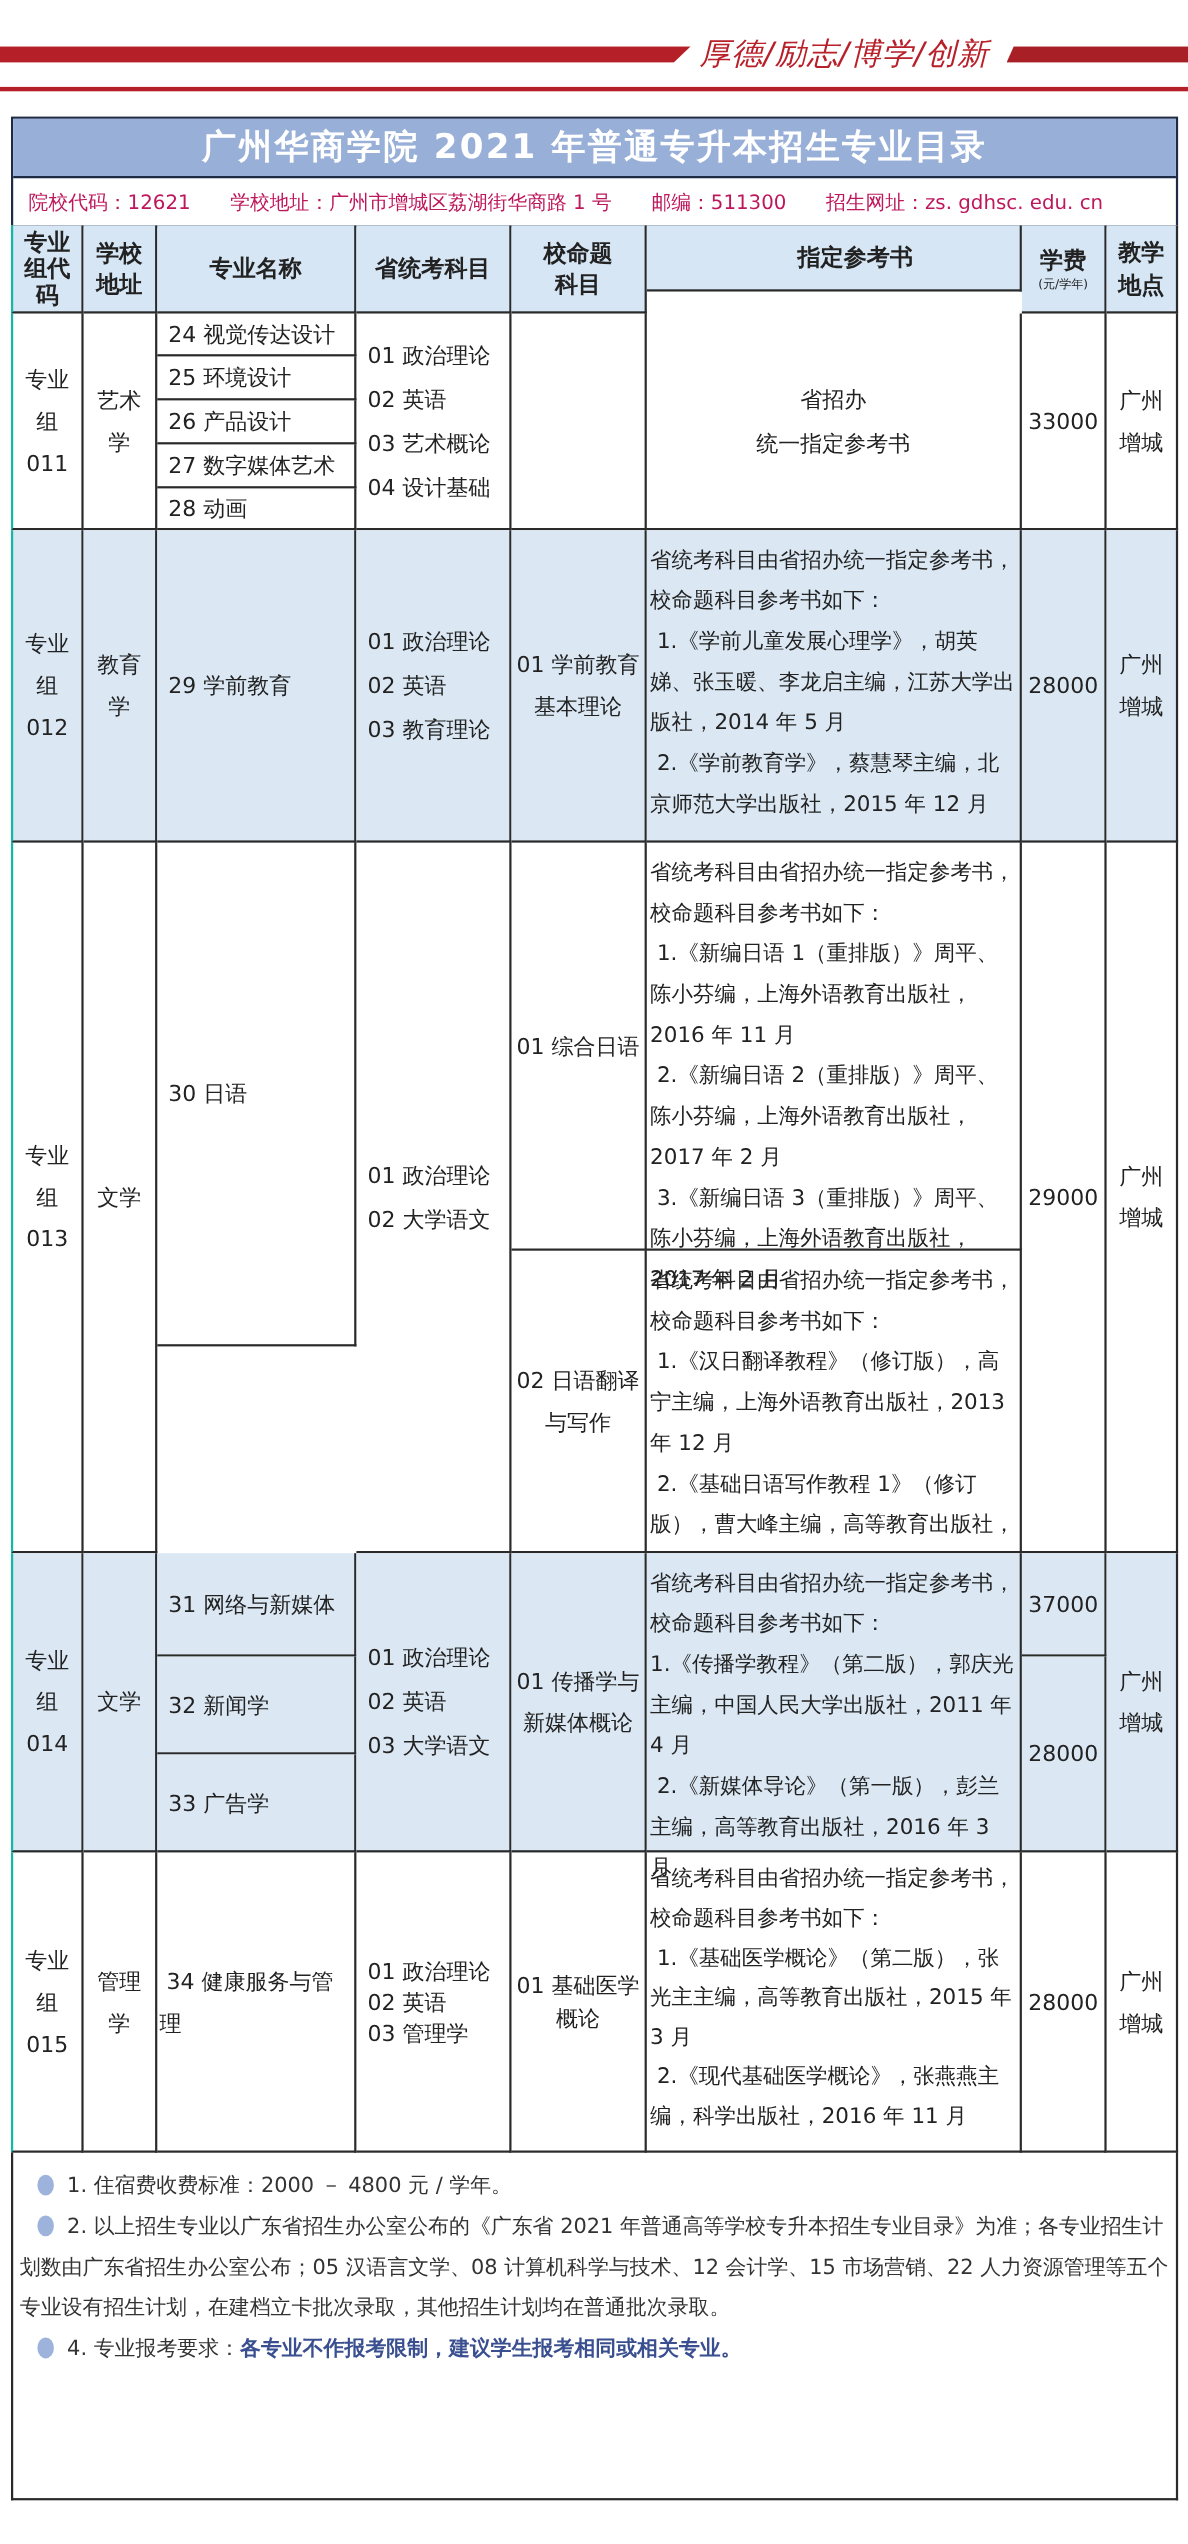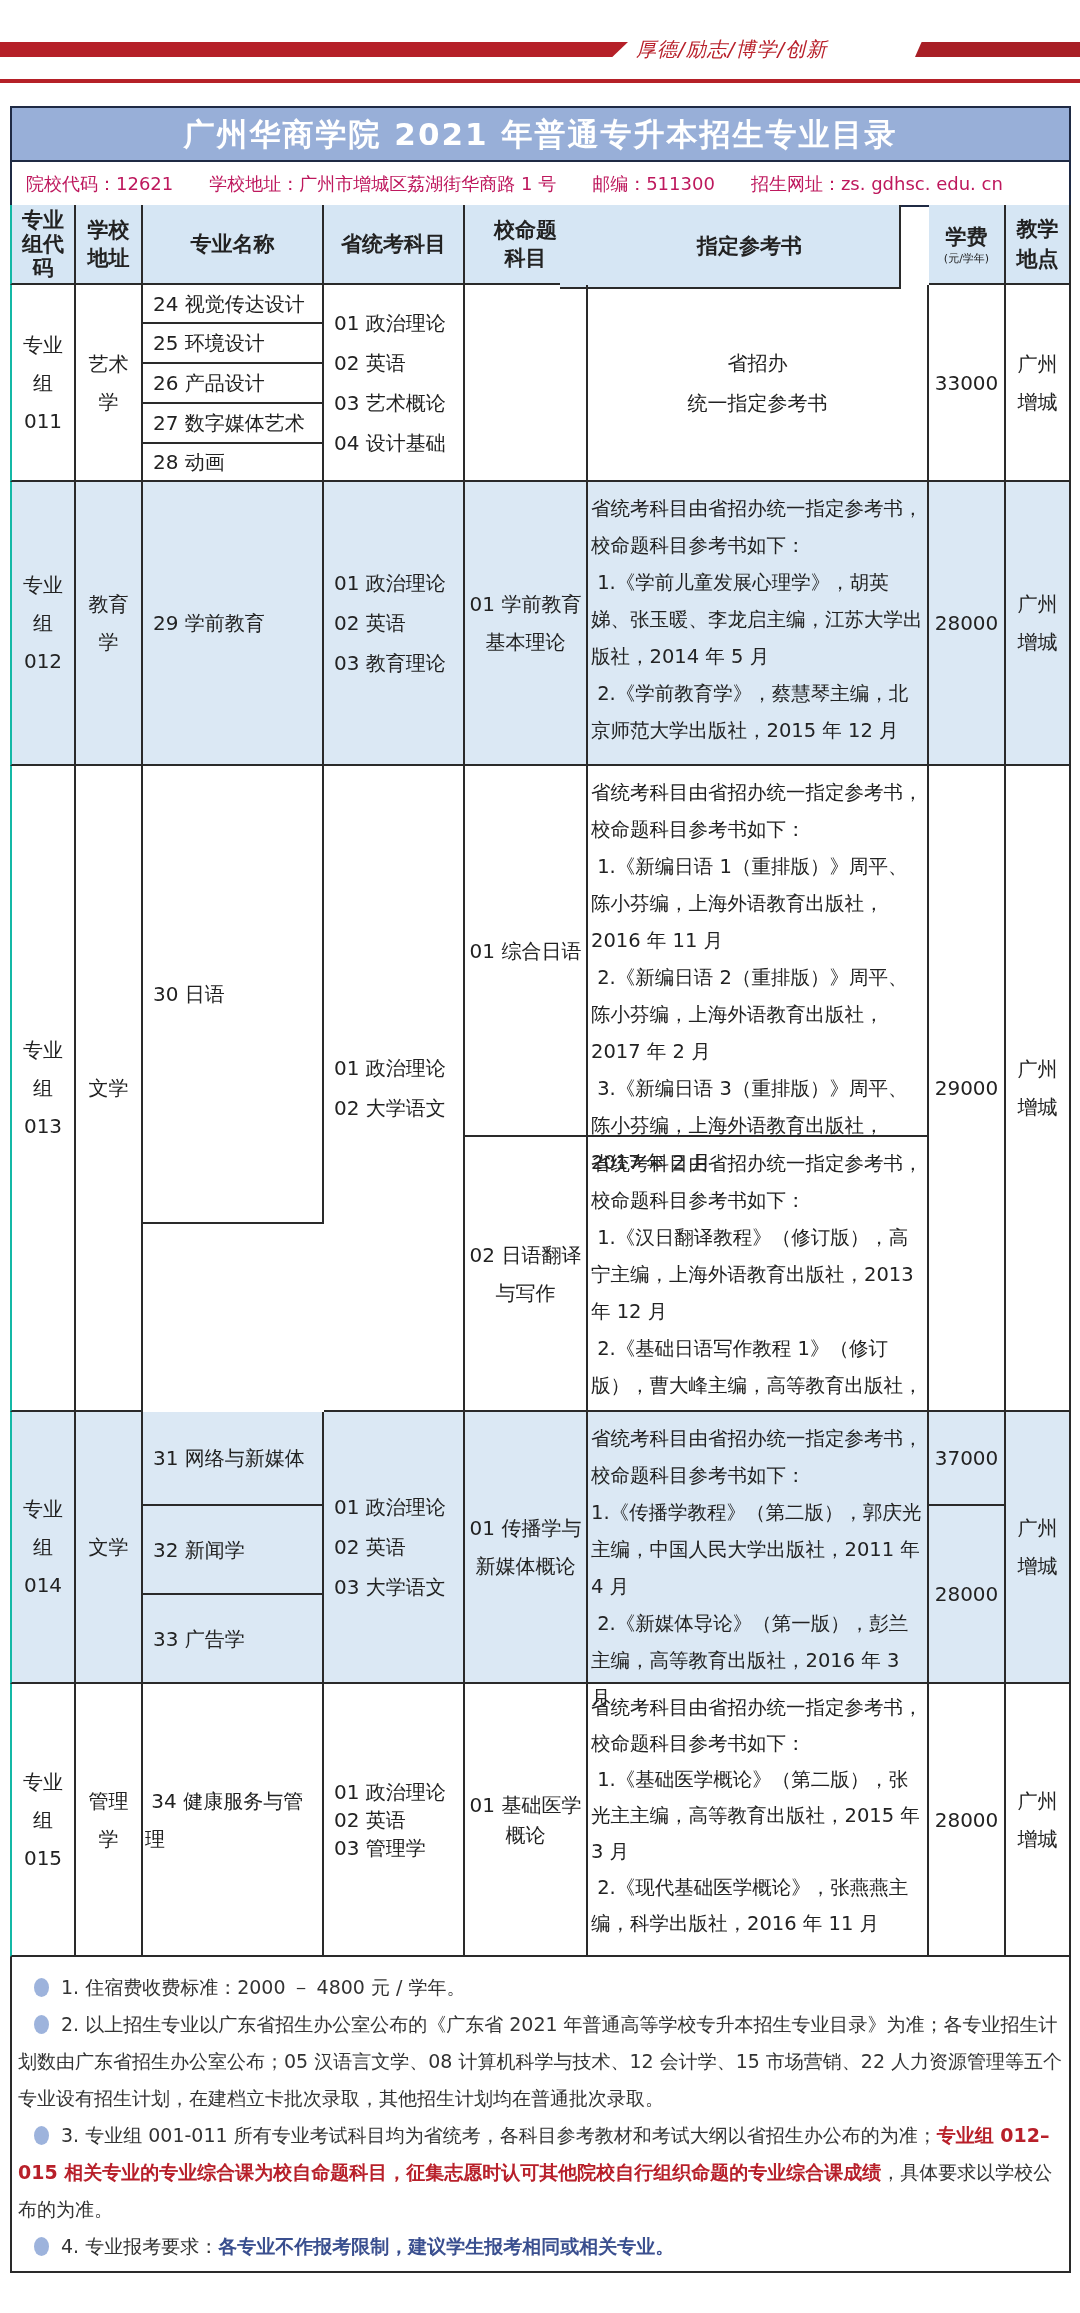--- a/index.html
+++ b/index.html
@@ -4,21 +4,21 @@
 <style>
   * { box-sizing: border-box; margin: 0; padding: 0; }
   html, body { width: 1080px; height: 2313px; background: #ffffff; overflow: hidden; }
   body { position: relative; font-family: "DejaVu Sans", "Liberation Sans", sans-serif; color: #222; }
 
   
   .bar-left { position: absolute; left: 0; top: 42px; width: 628px; height: 15px; background: #b52028;
     clip-path: polygon(0 0, 100% 0, 97.5% 100%, 0 100%); }
   .bar-right { position: absolute; left: 915px; top: 42px; width: 165px; height: 15px; background: #a81f26;
     clip-path: polygon(4% 0, 100% 0, 100% 100%, 0 100%); }
-  .motto { position: absolute; left: 636px; top: 32px; width: 275px; height: 34px; font-size: 20px;
+  .motto { position: absolute; left: 636px; top: 32px; width: 275px; height: 34px; font-size: 28px;
     color: #b8202a; font-style: italic; letter-spacing: 1px; line-height: 34px; white-space: nowrap; }
   .thin-line { position: absolute; left: 0; top: 79px; width: 1080px; height: 4px; background: #b52028; }
 
   
   .frame { position: absolute; left: 10px; top: 106px; width: 1061px; border: 2px solid #1f2a44; }
   .title-band { height: 54px; background: #98afd8; border-bottom: 2px solid #1f2a44; color: #fff;
     font-size: 31px; text-align: center; line-height: 52px; letter-spacing: 2px; font-weight: bold; }
   .info-row { height: 43px; display: flex; align-items: center; font-size: 18px; color: #be185d; padding-left: 14px; }
   .info-item { margin-right: 36px; white-space: nowrap; }
 
@@ -66,21 +66,21 @@
       <span class="vert" style="width:2.1em;line-height:24px">专业组代码</span>
     </div>
   <div class="cell hdr" style="left:66px;top:0;width:67px;height:80px;">
       <span class="vert" style="width:2.1em;line-height:28px">学校地址</span>
     </div>
   <div class="cell hdr" style="left:133px;top:0;width:181px;height:80px;">专业名称</div>
   <div class="cell hdr" style="left:314px;top:0;width:141px;height:80px;">省统考科目</div>
   <div class="cell hdr" style="left:455px;top:0;width:123px;height:80px;">
       <span style="width:3.2em;line-height:28px">校命题科目</span>
     </div>
-  <div class="cell hdr" style="left:550px;top:0;width:341px;height:84px;padding-left:40px;">指定参考书</div>
+  <div class="cell hdr" style="left:578px;top:0;width:341px;height:60px;padding-left:40px;">指定参考书</div>
   <div class="cell hdr" style="left:919px;top:0;width:77px;height:80px;flex-direction:column;">
     <span>学费</span>
     <span class="small">(元/学年)</span>
   </div>
   <div class="cell hdr" style="left:996px;top:0;width:65px;height:80px;">
       <span class="vert" style="width:2.1em;line-height:30px">教学地点</span>
     </div>
 
   <div class="cell edge-left" style="left:0;top:80px;width:66px;height:197px;">
       <span class="vert" style="width:2.1em">专业组011</span>
@@ -203,15 +203,14 @@
  2.《现代基础医学概论》，张燕燕主编，科学出版社，2016 年 11 月</div>
   <div class="cell" style="left:919px;top:1479px;width:77px;height:273px;">28000</div>
   <div class="cell" style="left:996px;top:1479px;width:65px;height:273px;">
       <span class="vert" style="width:2.1em">广州增城</span>
     </div>
 </div>
 
 <div class="notes">
   <div><span class="bullet"></span><span>1. 住宿费收费标准：2000 － 4800 元 / 学年。</span></div>
   <div><span class="bullet"></span><span>2. 以上招生专业以广东省招生办公室公布的《广东省 2021 年普通高等学校专升本招生专业目录》为准；各专业招生计划数由广东省招生办公室公布；05 汉语言文学、08 计算机科学与技术、12 会计学、15 市场营销、22 人力资源管理等五个专业设有招生计划，在建档立卡批次录取，其他招生计划均在普通批次录取。</span></div>
-  <div><span class="bullet"></span><span>3. 专业组 001-011 所有专业考试科目均为省统考，各科目参考教材和考试大纲以省招生办公布的为准；</span><span class="red">专业组 012–015 相关专业的专业综合课为校自命题科目，征集志愿时认可其他院校自行组织命题的专业综合课成绩</span><span>，具体要求以学校公布的为准。</span></div>
   <div><span class="bullet"></span><span>4. 专业报考要求：</span><span class="navy">各专业不作报考限制，建议学生报考相同或相关专业。</span></div>
 </div>
 
 </body></html>

